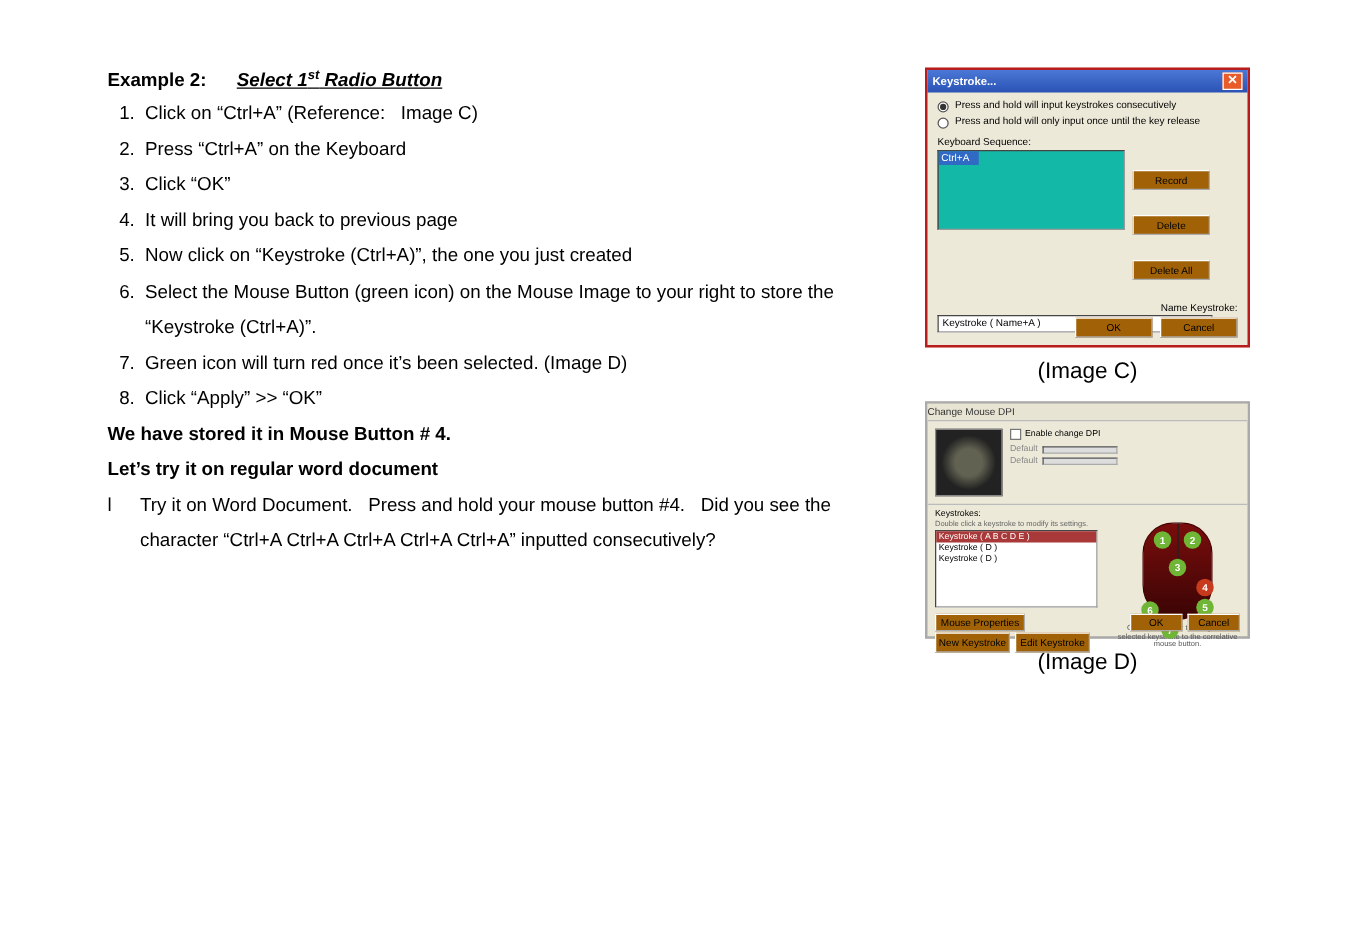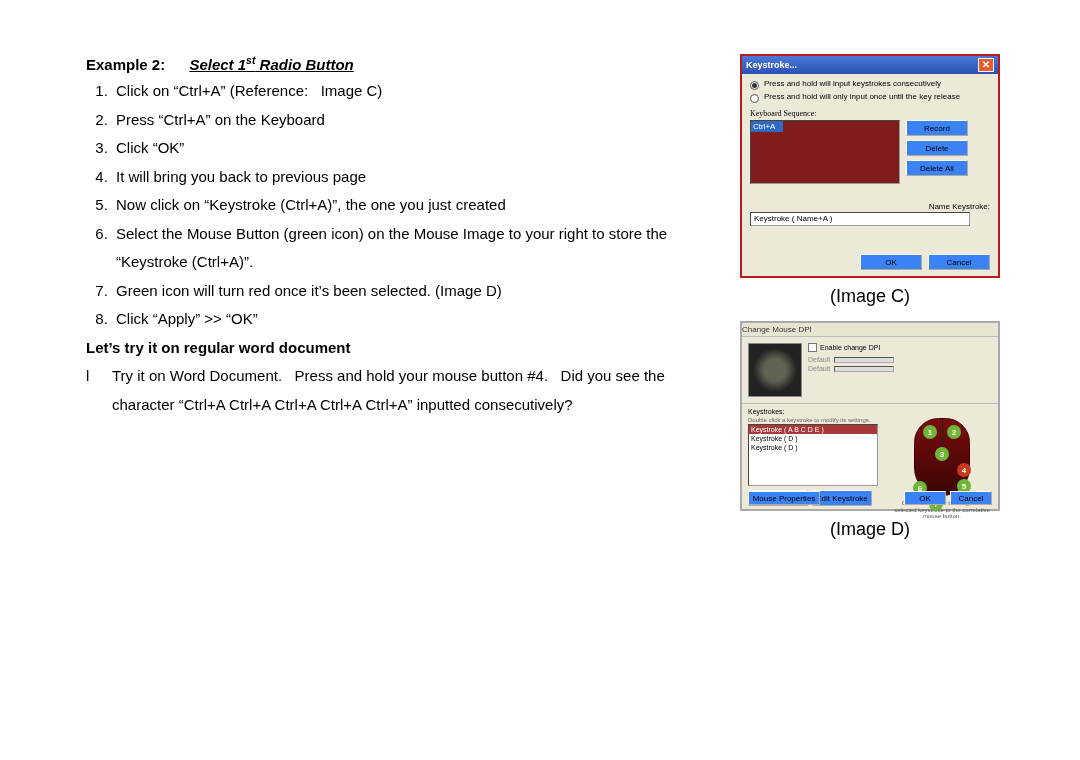--- a/index.html
+++ b/index.html
@@ -53,26 +53,26 @@
     .dlg-c .closebtn {
       width: 16px; height: 14px; background: #e85b2a;
       border: 1px solid #fff; color: #fff;
       display: flex; align-items: center; justify-content: center;
       font-size: 10px; line-height: 1;
     }
     .dlg-c .body { padding: 6px 8px; }
     .radio-row { display: flex; align-items: flex-start; margin-bottom: 3px; line-height: 1.1; }
     .radio { width: 9px; height: 9px; border: 1px solid #555; border-radius: 50%; margin-right: 5px; margin-top: 1px; flex-shrink: 0; background: #fff; position: relative; }
     .radio.sel::after { content:""; position:absolute; width:5px; height:5px; background:#333; border-radius:50%; top:1px; left:1px; }
-    .kbseq-lbl { margin: 6px 0 2px 0; font-family: Liberation Serif, serif; }
+    .kbseq-lbl { margin: 6px 0 2px 0; }
     .seq-row { display: flex; gap: 6px; }
-    .seq-box { width: 150px; height: 64px; background:#7f1d1d; border:1px inset #999; }
+    .seq-box { width: 150px; height: 64px; background:#14b8a6; border:1px inset #999; }
     .seq-box .hl { background:#316ac5; color:#fff; font-size:8px; padding:1px 2px; width:32px; }
     .btn-col { display:flex; flex-direction:column; gap:4px; }
-    .winbtn { width: 62px; height: 16px; background:#3b82f6; border:1px outset #fff; font-size:8px; display:flex; align-items:center; justify-content:center; }
+    .winbtn { width: 62px; height: 16px; background:#a16207; border:1px outset #fff; font-size:8px; display:flex; align-items:center; justify-content:center;margin-top:16px; }
     .nkr-lbl { margin-top: 18px; text-align: right; }
     .nkr-field { width: 220px; height: 14px; background:#fff; border:1px inset #999; padding:1px 3px; font-size:8px; margin-top:1px; }
     .bottom-btns { position:absolute; bottom:6px; right:8px; display:flex; gap:6px; }
 
     
     .dlg-d {
       width: 260px; height: 190px;
       background: #ece9d8;
       border: 2px solid #aaa;
       position: relative;
@@ -126,20 +126,21 @@
   <ol class="steps">
     <li>Click on “Ctrl+A” (Reference:&nbsp;&nbsp; Image C)</li>
     <li>Press “Ctrl+A” on the Keyboard</li>
     <li>Click “OK”</li>
     <li>It will bring you back to previous page</li>
     <li>Now click on “Keystroke (Ctrl+A)”, the one you just created</li>
     <li>Select the Mouse Button (green icon) on the Mouse Image to your right to store the “Keystroke (Ctrl+A)”.</li>
     <li>Green icon will turn red once it’s been selected. (Image D)</li>
     <li>Click “Apply” &gt;&gt; “OK”</li>
   </ol>
+  <div class="bold-line">We have stored it in Mouse Button # 4.</div>
   <div class="bold-line">Let’s try it on regular word document</div>
   <div class="bullet-row">
     <div class="marker">l</div>
     <div class="txt">Try it on Word Document.&nbsp;&nbsp; Press and hold your mouse button #4.&nbsp;&nbsp; Did you see the character “Ctrl+A Ctrl+A Ctrl+A Ctrl+A Ctrl+A” inputted consecutively?</div>
   </div>
 </div>
 
 <div class="right-col">
 
   <div class="dlg-c">

